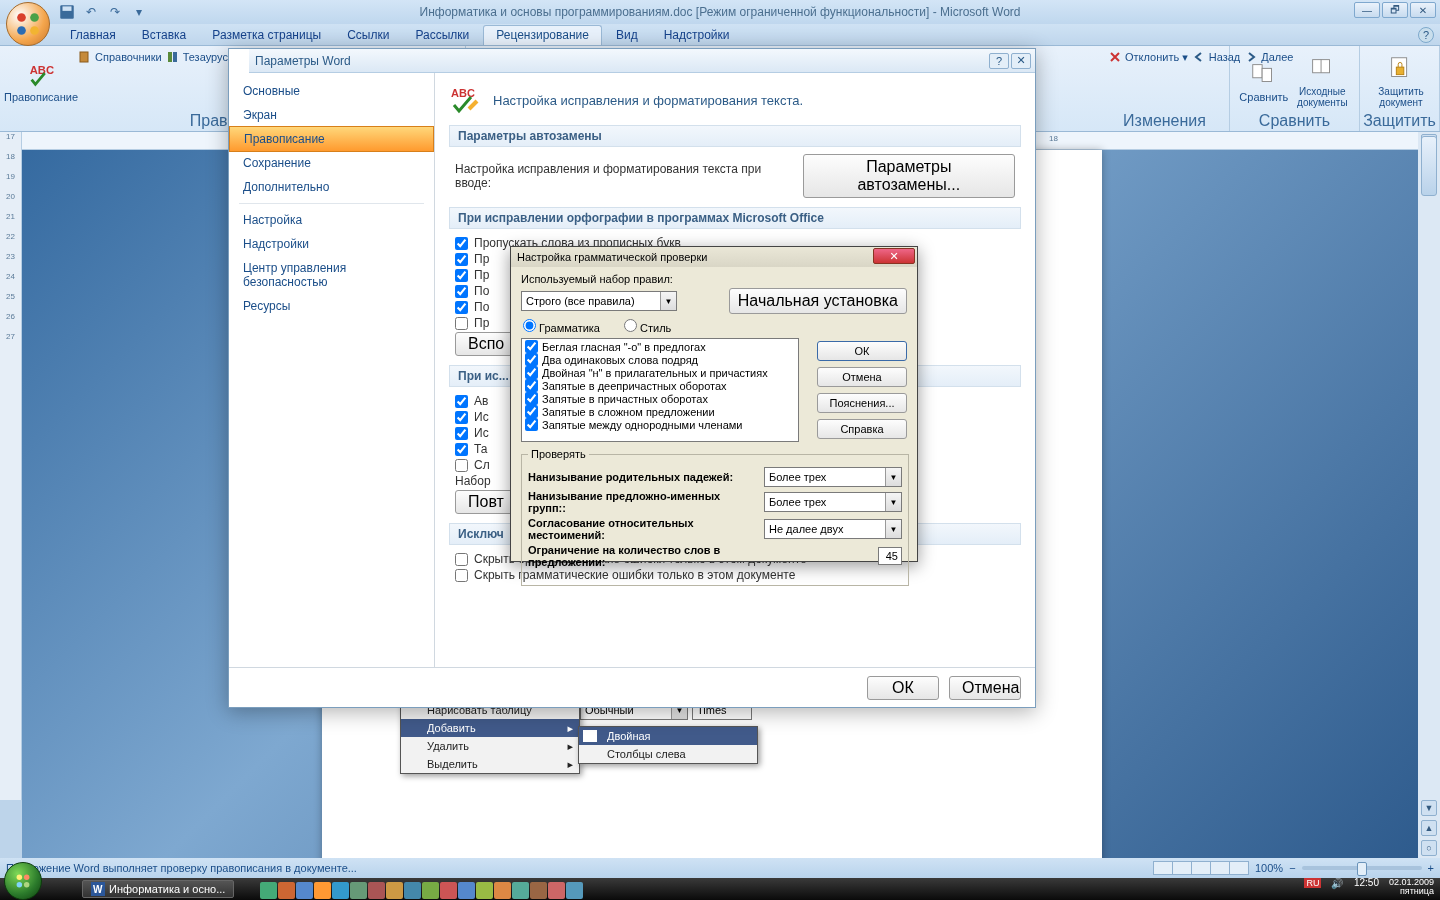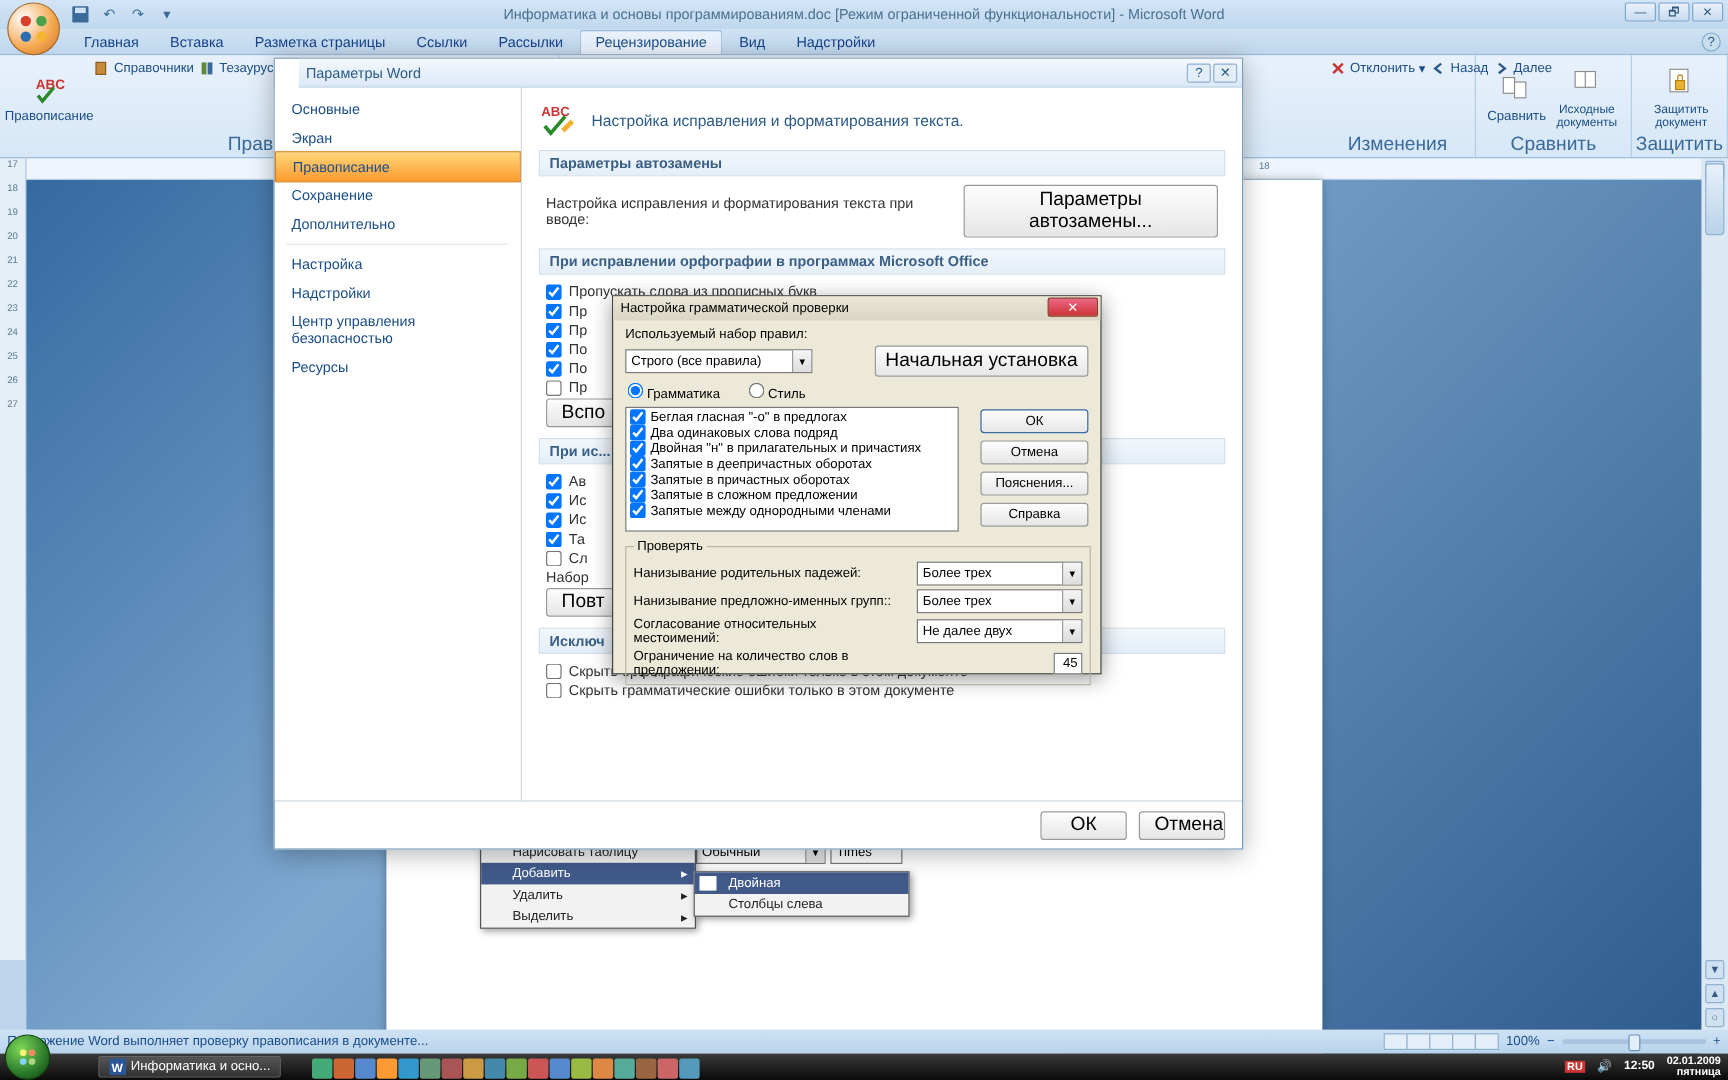--- a/index.html
+++ b/index.html
@@ -50,21 +50,21 @@
 .view-btns { display:flex; }
 .view-btns div { width:20px; height:14px; border:1px solid #8fb0cf; background:#e3eef8; margin-left:-1px; }
 .zoom-slider { width:120px; height:4px; background:#a8c3dd; position:relative; border-radius:2px; }
 .zoom-slider::after { content:''; position:absolute; left:50%; top:-4px; width:8px; height:12px; background:#e3eef8; border:1px solid #6a93ba; border-radius:2px; transform:translateX(-50%); }
 
 
 .taskbar { position:absolute; left:0; right:0; bottom:0; height:22px; background:linear-gradient(#3a3a3a,#0a0a0a); display:flex; align-items:center; }
 .start-orb { width:38px; height:38px; border-radius:50%; background:radial-gradient(circle at 35% 30%, #7ed957, #2b7a2b 60%, #0d3d0d); position:absolute; left:4px; bottom:0px; border:1px solid #0d3d0d; display:flex; align-items:center; justify-content:center; z-index:50; }
 .start-orb svg { width:22px; height:22px; }
 .task-item { margin-left:52px; height:18px; background:linear-gradient(#555,#333); border:1px solid #666; border-radius:2px; display:flex; align-items:center; padding:0 8px; font-size:11px; color:#fff; gap:4px; }
-.tray { position:absolute; right:6px; bottom:0; height:22px; display:flex; align-items:center; gap:10px; color:#fff; font-size:10px;font-weight:bold; }
+.tray { position:absolute; right:6px; bottom:0; height:22px; display:flex; align-items:flex-start; gap:10px; color:#fff; font-size:10px; }
 
 .ql2 { position:absolute; left:60px; bottom:1px; display:flex; gap:1px; }
 .ql2 div { width:17px; height:17px; border-radius:2px; }
 
 
 .dialog { position:absolute; left:228px; top:48px; width:808px; height:660px; background:#fff; border:1px solid #7b9ebd; box-shadow:0 4px 20px rgba(0,0,0,.3); display:flex; flex-direction:column; z-index:100; }
 .dlg-title { height:24px; background:linear-gradient(#f3f8fd,#dbe8f5); display:flex; align-items:center; padding:0 6px; font-size:12px; color:#2b5a87; border-bottom:1px solid #b5cde3; position:relative;margin-left:20px; }
 .dlg-title .dlg-ctrl { position:absolute; right:4px; display:flex; gap:2px; }
 .dlg-title .dlg-ctrl div { width:20px; height:16px; background:#e3eef8; border:1px solid #8fb0cf; border-radius:2px; display:flex; align-items:center; justify-content:center; font-size:11px; color:#2b5a87; }
 .dlg-body { flex:1; display:flex; }
@@ -83,28 +83,28 @@
 
 
 .gram { position:absolute; left:510px; top:246px; width:408px; height:316px; background:#ece9d8; border:1px solid #444; box-shadow:0 4px 16px rgba(0,0,0,.4); z-index:200; font-size:11px; }
 .gram-title { height:20px; background:linear-gradient(#eae7d7,#d9d6c6); display:flex; align-items:center; padding:0 6px; position:relative; }
 .gram-title .close { position:absolute; right:2px; top:1px; width:42px; height:16px; background:linear-gradient(#e68,#c33); border:1px solid #832; border-radius:2px; color:#fff; display:flex; align-items:center; justify-content:center; font-size:11px; }
 .gram-body { padding:6px 10px; }
 .gram-row { display:flex; align-items:center; gap:10px; margin:3px 0; }
 .gram-row label { flex:0 0 auto; }
 .combo { background:#fff; border:1px solid #7a7a7a; height:20px; display:flex; align-items:center; padding:0 4px; position:relative; font-size:11px; }
 .combo .arr { position:absolute; right:0; top:0; width:16px; height:100%; background:linear-gradient(#f5f5f5,#ddd); border-left:1px solid #999; display:flex; align-items:center; justify-content:center; font-size:8px; }
-.gram fieldset { border:1px solid #b8b5a5; padding:4px 6px 2px; margin-top:6px; }
+.gram fieldset { border:1px solid #b8b5a5; padding:4px 6px 14px; margin-top:6px; }
 .gram legend { font-size:11px; padding:0 3px; }
 .radio-row { display:flex; gap:24px; padding:2px 0 4px 2px; }
 .rules-box { border:1px solid #7a7a7a; background:#fff; height:104px; overflow:auto; padding:1px 2px; position:relative; }
 .rules-box .rule { display:flex; align-items:center; gap:4px; padding:0 1px; }
 .gram-btns { position:absolute; right:10px; top:94px; display:flex; flex-direction:column; gap:6px; width:90px; }
 .gram-btns .btn { padding:3px 4px; font-size:11px; }
-.check-sect .gram-row label { width:226px; }
+.check-sect .gram-row label { width:226px;font-weight:bold; }
 .num-input { width:24px; height:18px; border:1px solid #7a7a7a; text-align:right; padding:0 3px; font-size:11px; margin-left:auto; }
 
 
 .ctx-menu { position:absolute; left:400px; top:700px; width:180px; background:#f2f2f2; border:1px solid #555; box-shadow:2px 2px 6px rgba(0,0,0,.4); font-size:11px; z-index:60; }
 .ctx-menu .mi { padding:3px 18px 3px 26px; position:relative; color:#222; }
 .ctx-menu .mi.hi { background:#415a8a; color:#fff; }
 .ctx-menu2 { position:absolute; left:578px; top:700px; width:180px; background:#f2f2f2; border:1px solid #555; box-shadow:2px 2px 6px rgba(0,0,0,.4); font-size:11px; z-index:60; }
 .ctx-menu2 .mi { padding:3px 10px 3px 28px; color:#222; position:relative; }
 .ctx-menu2 .mi.hi { background:#415a8a; color:#fff; }
 

